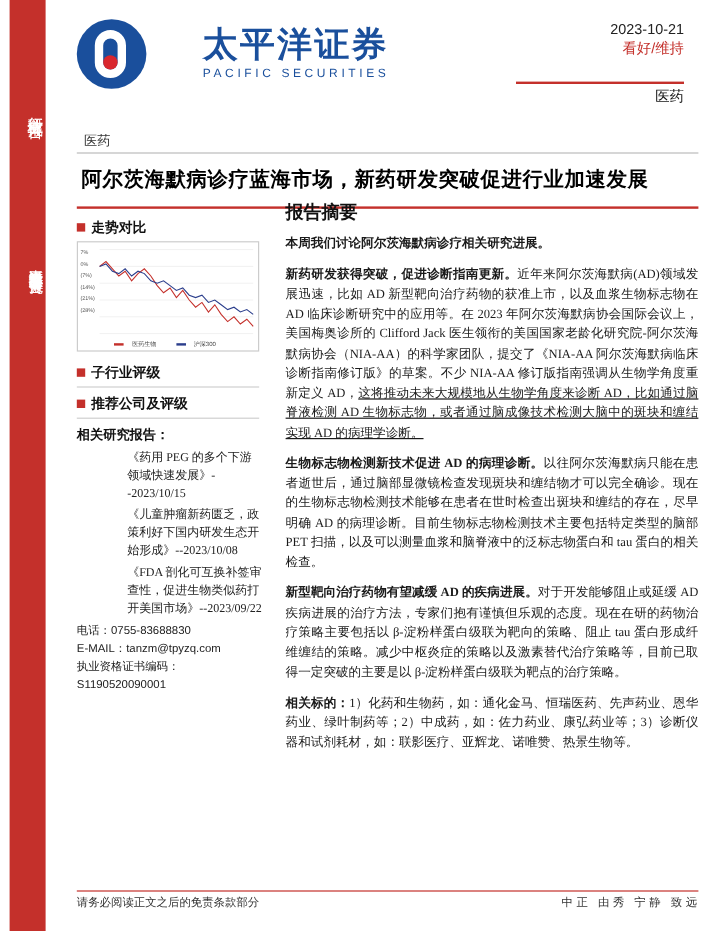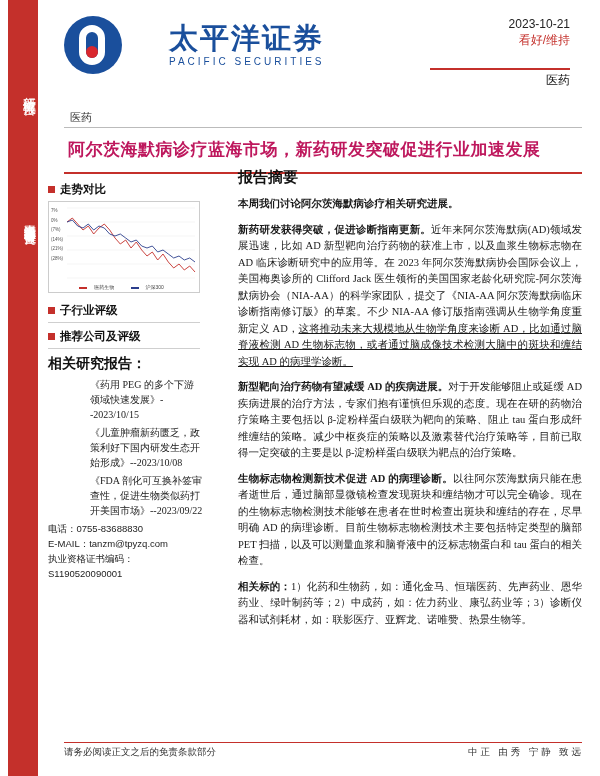--- a/index.html
+++ b/index.html
@@ -160,36 +160,36 @@
     width: 518px;
     height: 1px;
     background: #bbbbbb;
   }
   .doc-title {
     position: absolute;
     left: 68px; top: 138px;
     width: 512px;
     font-size: 17px;
     font-weight: bold;
-    color: #be185d;
+    color: #000000;
     letter-spacing: 0.5px;
     line-height: 24px;
     font-family: "Liberation Sans", sans-serif;
   }
   .hr-red {
     position: absolute;
     left: 64px; top: 172px;
     width: 518px;
     height: 2px;
     background: #c4302b;
   }
   
   .col-left {
     position: absolute;
-    left: 48px; top: 182px;
+    left: 64px; top: 182px;
     width: 155px;
   }
   .col-right {
     position: absolute;
     left: 238px; top: 168px;
     width: 344px;
   }
   .sec-head {
     display: flex;
     align-items: center;
@@ -238,21 +238,21 @@
     line-height: 9.5px;
     font-family: "Liberation Sans", sans-serif;
   }
   .blockline {
     width: 152px;
     height: 1px;
     background: #cfcfcf;
     margin: 4px 0 6px 0;
   }
   .relres-title {
-    font-size: 14px;
+    font-size: 11px;
     font-weight: bold;
     color: #111;
     margin-top: 6px;
     margin-bottom: 4px;
     font-family: "Liberation Sans", sans-serif;
   }
   .relres-item {
     font-size: 10px;
     line-height: 15px;
     color: #222;
@@ -406,25 +406,25 @@
 
   <div class="col-right">
     <div class="report-head">报告摘要</div>
     <div class="lead">本周我们讨论阿尔茨海默病诊疗相关研究进展。</div>
 
     <div class="para">
       <b>新药研发获得突破，促进诊断指南更新。</b><span>近年来阿尔茨海默病(AD)领域发展迅速，比如 AD 新型靶向治疗药物的获准上市，以及血浆生物标志物在 AD 临床诊断研究中的应用等。在 2023 年阿尔茨海默病协会国际会议上，美国梅奥诊所的 Clifford Jack 医生领衔的美国国家老龄化研究院-阿尔茨海默病协会（NIA-AA）的科学家团队，提交了《NIA-AA 阿尔茨海默病临床诊断指南修订版》的草案。不少 NIA-AA 修订版指南强调从生物学角度重新定义 AD，</span><span class="u">这将推动未来大规模地从生物学角度来诊断 AD，比如通过脑脊液检测 AD 生物标志物，或者通过脑成像技术检测大脑中的斑块和缠结实现 AD 的病理学诊断。</span>
     </div>
 
     <div class="para">
+      <b>生物标志物检测新技术促进 AD 的病理诊断。</b><span>以往阿尔茨海默病只能在患者逝世后，通过脑部显微镜检查发现斑块和缠结物才可以完全确诊。现在的生物标志物检测技术能够在患者在世时检查出斑块和缠结的存在，尽早明确 AD 的病理诊断。目前生物标志物检测技术主要包括特定类型的脑部 PET 扫描，以及可以测量血浆和脑脊液中的泛标志物蛋白和 tau 蛋白的相关检查。</span>
+    </div>
+
+    <div class="para">
       <b>新型靶向治疗药物有望减缓 AD 的疾病进展。</b><span>对于开发能够阻止或延缓 AD 疾病进展的治疗方法，专家们抱有谨慎但乐观的态度。现在在研的药物治疗策略主要包括以 β-淀粉样蛋白级联为靶向的策略、阻止 tau 蛋白形成纤维缠结的策略。减少中枢炎症的策略以及激素替代治疗策略等，目前已取得一定突破的主要是以 β-淀粉样蛋白级联为靶点的治疗策略。</span>
-    </div>
-
-    <div class="para">
-      <b>生物标志物检测新技术促进 AD 的病理诊断。</b><span>以往阿尔茨海默病只能在患者逝世后，通过脑部显微镜检查发现斑块和缠结物才可以完全确诊。现在的生物标志物检测技术能够在患者在世时检查出斑块和缠结的存在，尽早明确 AD 的病理诊断。目前生物标志物检测技术主要包括特定类型的脑部 PET 扫描，以及可以测量血浆和脑脊液中的泛标志物蛋白和 tau 蛋白的相关检查。</span>
     </div>
 
     <div class="para">
       <b>相关标的：</b><span>1）化药和生物药，如：通化金马、恒瑞医药、先声药业、恩华药业、绿叶制药等；2）中成药，如：佐力药业、康弘药业等；3）诊断仪器和试剂耗材，如：联影医疗、亚辉龙、诺唯赞、热景生物等。</span>
     </div>
   </div>
 
   <div class="footer-rule"></div>
   <div class="footer-text">请务必阅读正文之后的免责条款部分</div>
   <div class="footer-right">中正 由秀 宁静 致远</div>

